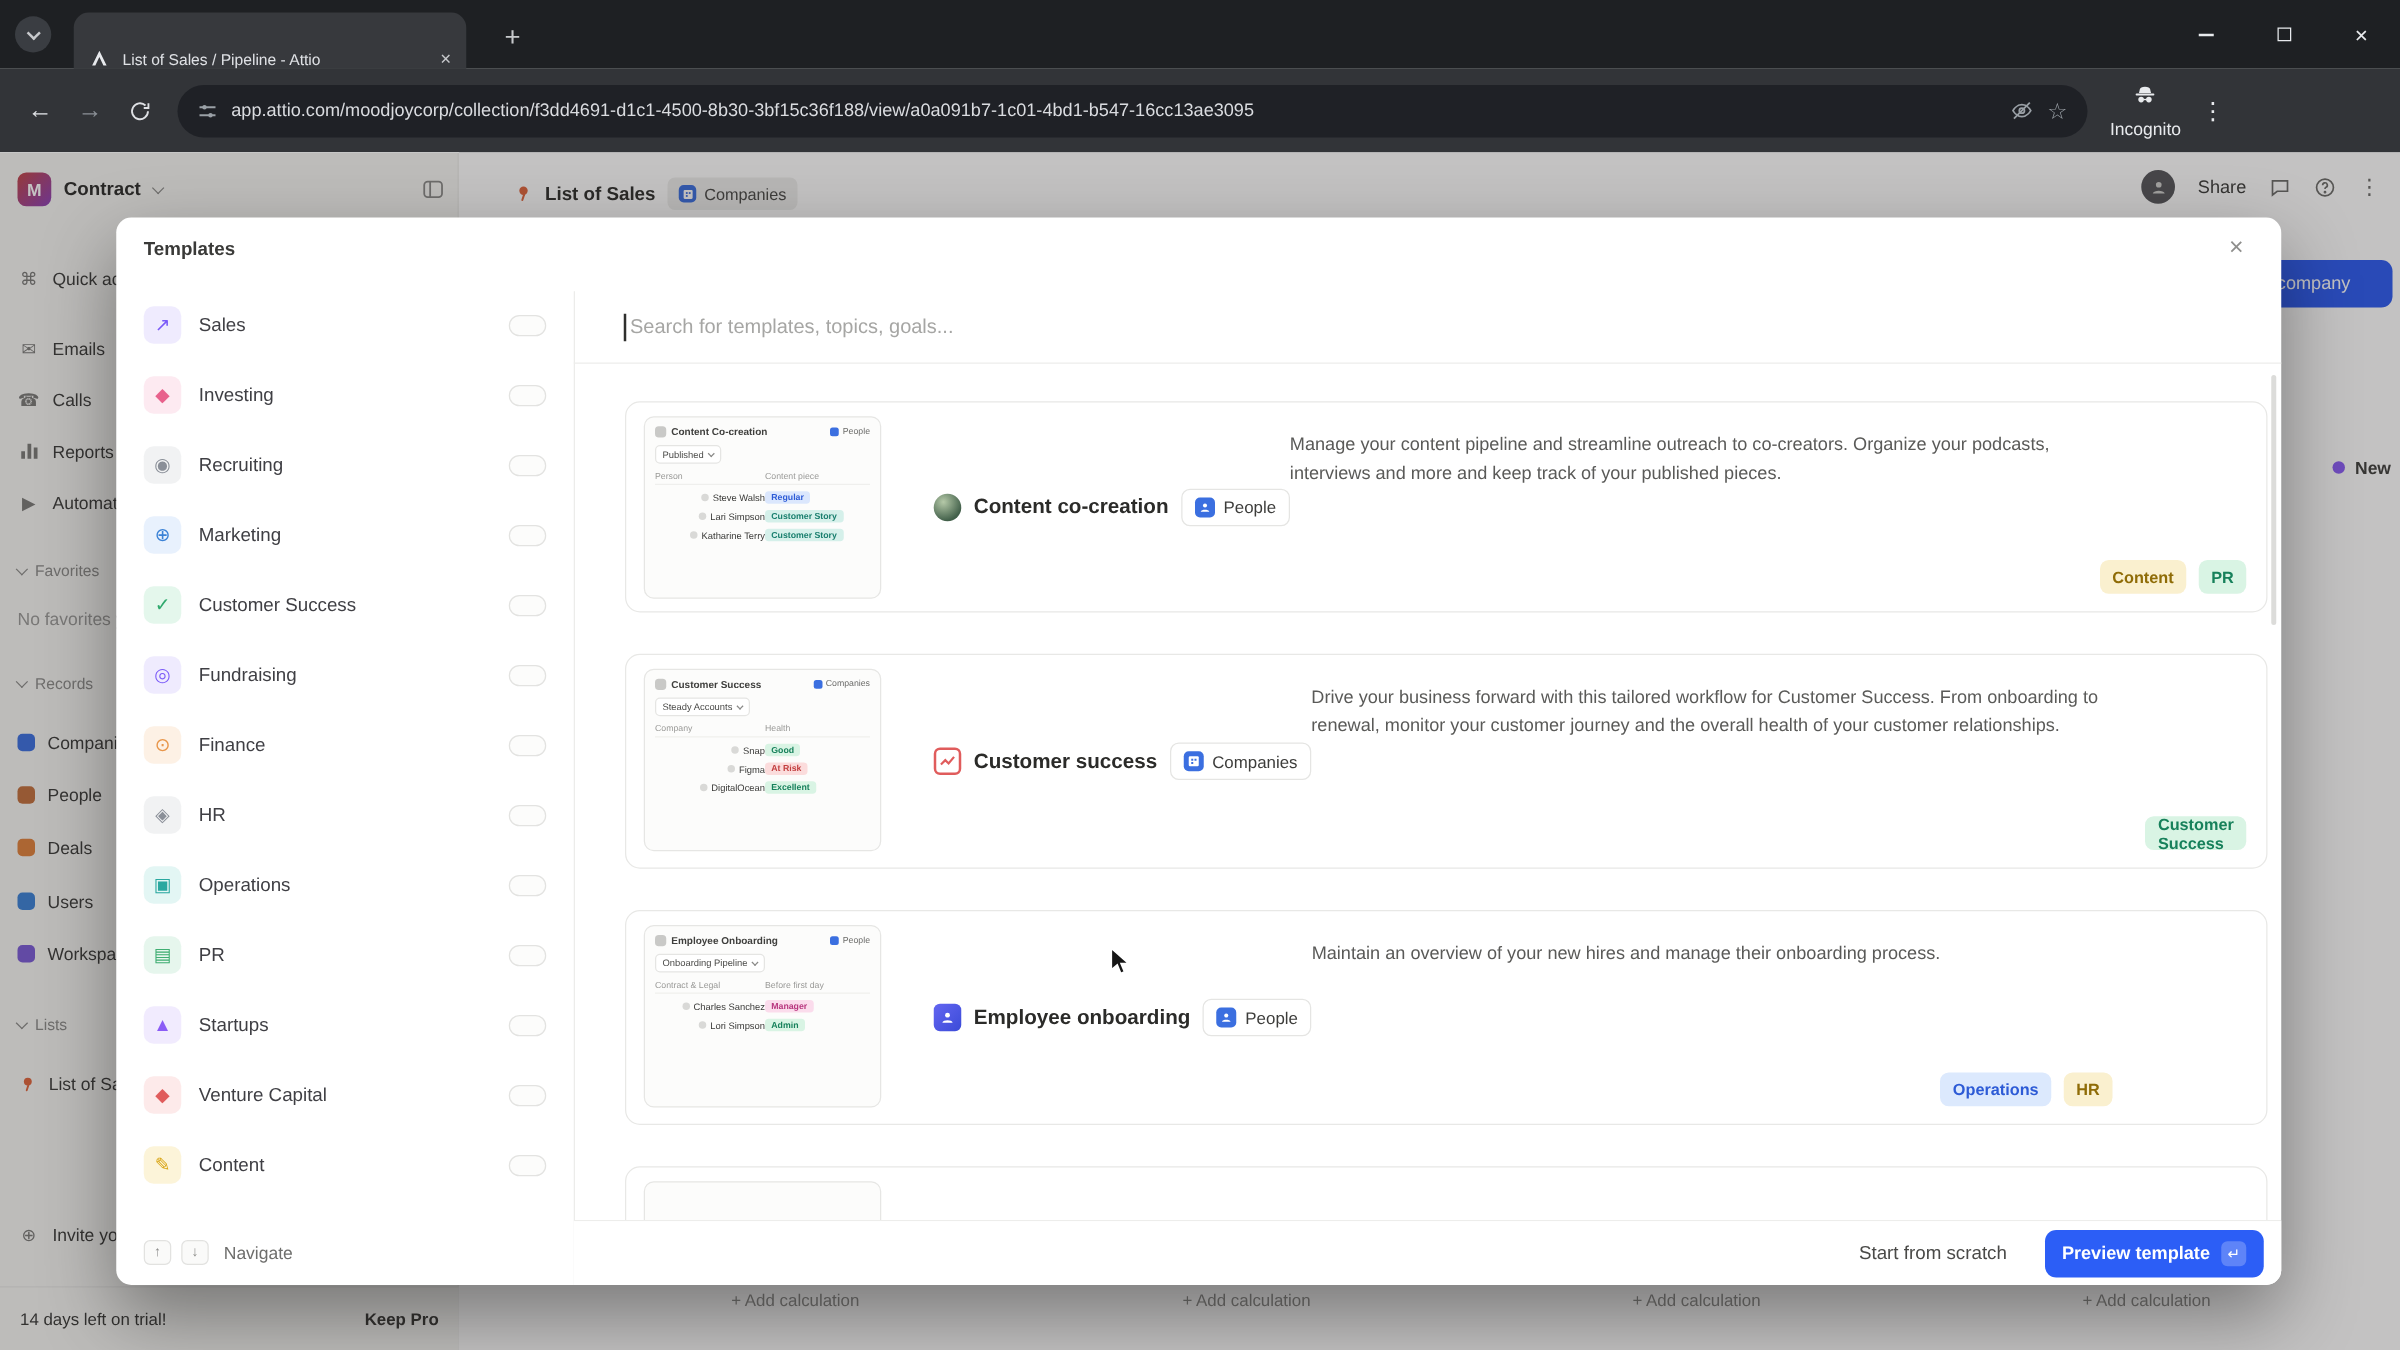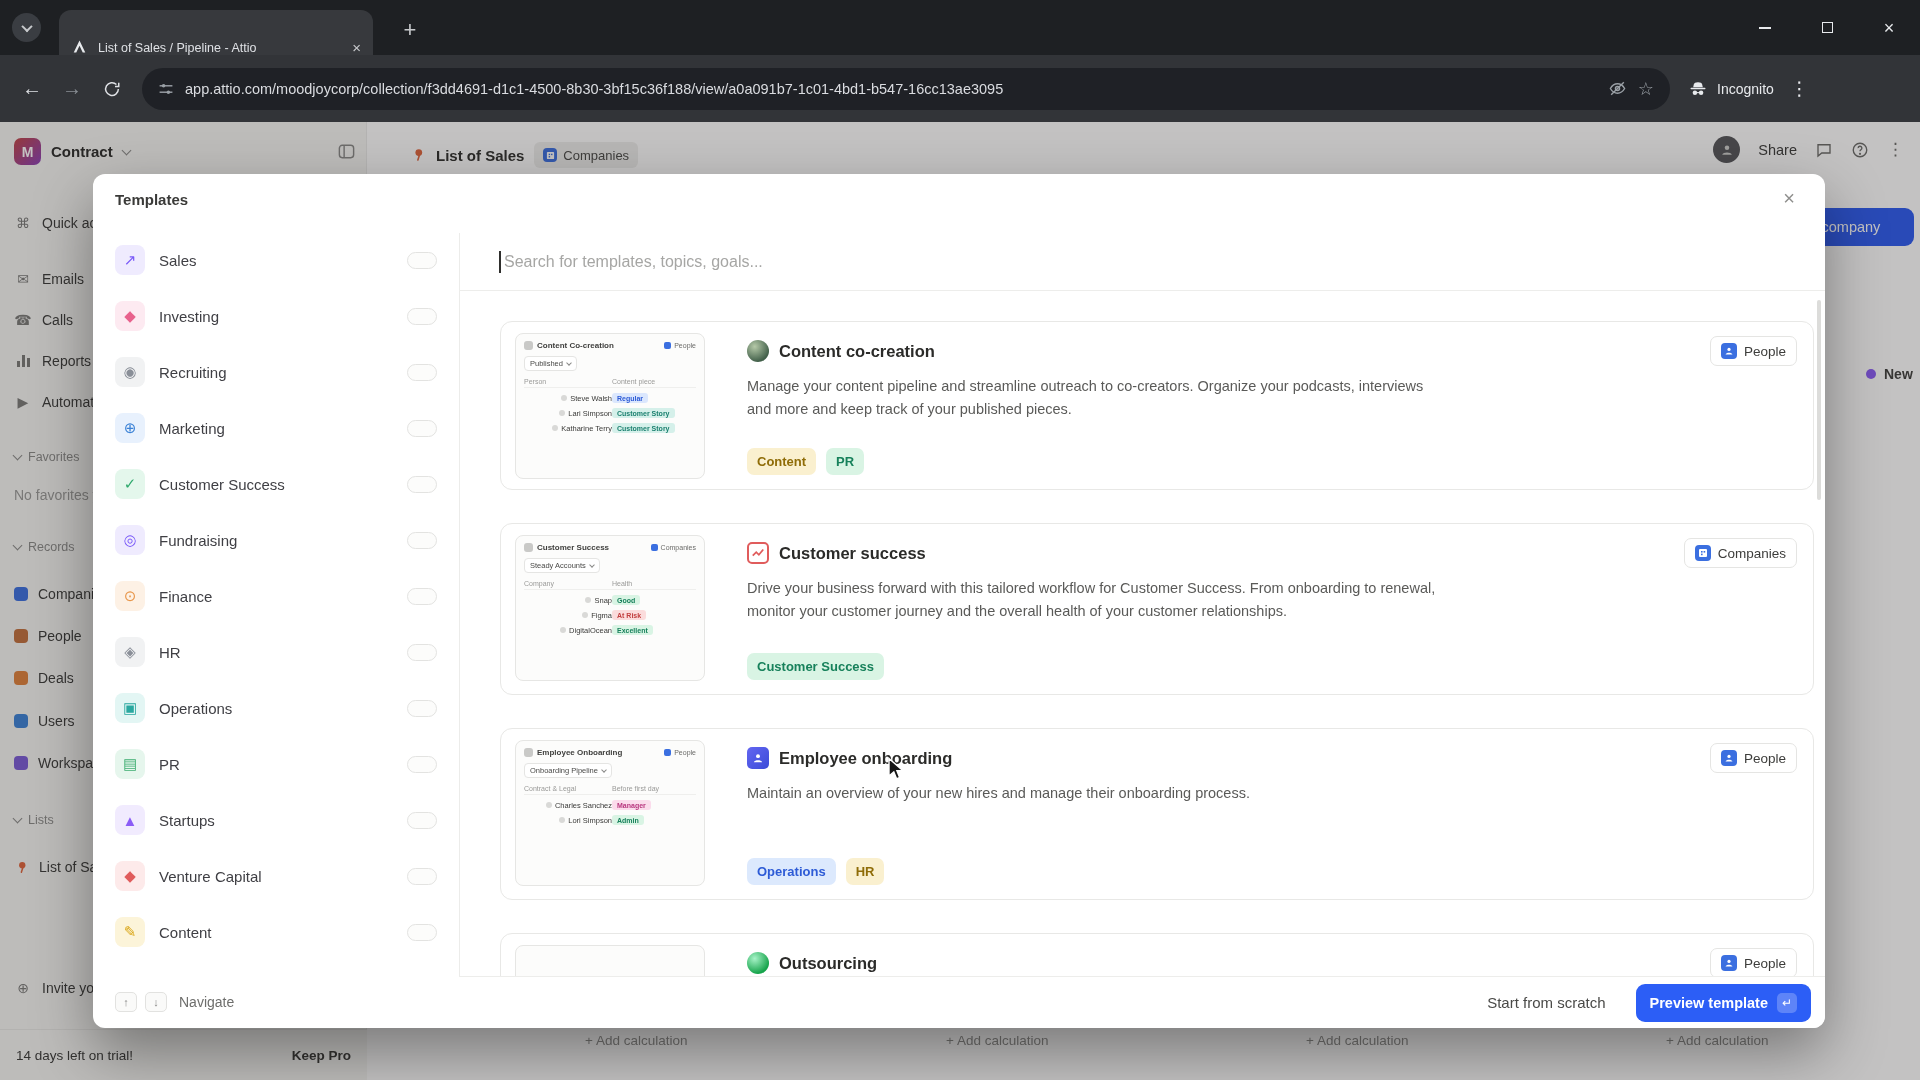--- a/index.html
+++ b/index.html
@@ -19,21 +19,21 @@
   .win-btn { width:62px; height:55px; display:flex; align-items:center; justify-content:center; color:#e8eaed; }
   .min-glyph { width:12px; height:2px; background:#e8eaed; display:block; }
   .max-glyph { width:11px; height:11px; border:1.5px solid #e8eaed; display:block; }
   .close-glyph { font-size:18px; line-height:1; }
 
   .toolbar { position:absolute; top:55px; left:0; right:0; height:67px; background:#323438; display:flex; align-items:center; }
   .nav-ic { width:40px; height:40px; display:flex; align-items:center; justify-content:center; font-size:20px; color:#dfe1e5; }
   .nav-ic.dim { color:#8b9096; }
   .urlbar { margin-left:10px; width:1528px; height:42px; background:#1f2126; border-radius:21px; display:flex; align-items:center; padding:0 16px; gap:11px; }
   .url-text { color:#dadce0; font-size:14.5px; flex:1; white-space:nowrap; overflow:hidden; }
-  .incog { display:flex; align-items:center; gap:9px; margin-left:18px; color:#e8eaed; font-size:14px; }
+  .incog { display:flex; align-items:center; gap:9px; margin-left:18px; color:#e8eaed; font-size:14px;flex-direction:column; }
   .menu-dots { margin:0 20px 0 16px; color:#e8eaed; font-size:19px; }
 
   
   .app { position:absolute; top:122px; left:0; right:0; bottom:0; background:#fff; }
   .sidebar { position:absolute; top:0; left:0; width:367px; bottom:0; background:#f7f7f5; border-right:1px solid #ebebe9; }
   .ws-row { position:absolute; top:16px; left:14px; display:flex; align-items:center; gap:10px; }
   .ws-logo { width:27px; height:27px; border-radius:7px; background:linear-gradient(135deg,#c24545,#8a3fb8); color:#fff; font-weight:bold; font-size:14px; display:flex; align-items:center; justify-content:center; }
   .ws-name { font-size:15px; font-weight:700; color:#2d2d2b; }
   .chev-g { width:7px; height:7px; border-right:1.6px solid #8a8a88; border-bottom:1.6px solid #8a8a88; transform:rotate(45deg); margin-top:-3px; }
   .panel-toggle { position:absolute; top:20px; right:10px; }
@@ -77,21 +77,21 @@
   .navigate { position:absolute; left:22px; bottom:16px; display:flex; align-items:center; gap:8px; }
   .key { width:22px; height:20px; border:1px solid #e2e2e0; border-radius:5px; background:#fafaf9; color:#8a8a88; font-size:11px; display:flex; align-items:center; justify-content:center; }
   .nav-lbl { font-size:14px; color:#6e6e6c; margin-left:4px; }
 
   .search-row { position:absolute; left:366px; top:59px; right:0; height:58px; border-bottom:1px solid #ededeb; display:flex; align-items:center; padding-left:40px; }
   .caret { width:2px; height:22px; background:#2f2f2d; margin-right:3px; }
   .search-input { border:none; outline:none; font-size:16px; color:#3a3a38; width:900px; font-family:"Liberation Sans",sans-serif; background:transparent; }
   .search-input::placeholder { color:#a6a6a4; }
 
   .cards { position:absolute; left:366px; top:118px; right:0; bottom:52px; overflow:hidden; padding:29px 0 0 41px; }
-  .card { width:1314px; border:1px solid #e8e8e6; border-radius:12px; position:relative; padding:14px 16px 14px 246px; display:flex; flex-direction:column; margin-bottom:33px; background:#fff; }
+  .card { width:1314px; border:1px solid #e8e8e6; border-radius:12px; position:relative; padding:14px 16px 14px 246px; display:flex; flex-direction:row; margin-bottom:33px; background:#fff; }
   .card.c1 { height:169px; } .card.c2 { height:172px; } .card.c3 { height:172px; } .card.c4 { height:170px; margin-bottom:0; }
   .thumb { position:absolute; left:14px; top:11px; width:190px; height:146px; border:1px solid #e6e6e4; border-radius:8px; background:#fcfcfb; overflow:hidden; padding:7px 8px; }
   .card-top { display:flex; align-items:center; gap:10px; }
   .card-title { font-size:16.5px; font-weight:700; color:#2b2b29; white-space:nowrap; }
   .type-badge { margin-left:auto; display:flex; align-items:center; gap:7px; border:1px solid #e5e5e3; border-radius:7px; height:30px; padding:0 10px; font-size:13.5px; color:#3d3d3b; background:#fff; }
   .badge-sq { width:16px; height:16px; border-radius:4px; background:#3b6fe0; display:flex; align-items:center; justify-content:center; }
   .card-desc { margin-top:9px; font-size:14.5px; line-height:23px; color:#5a5a58; max-width:690px; }
   .tags { margin-top:auto; display:flex; gap:10px; }
   .tag { height:27px; display:flex; align-items:center; padding:0 10px; border-radius:7px; font-size:13px; font-weight:700; }
 

